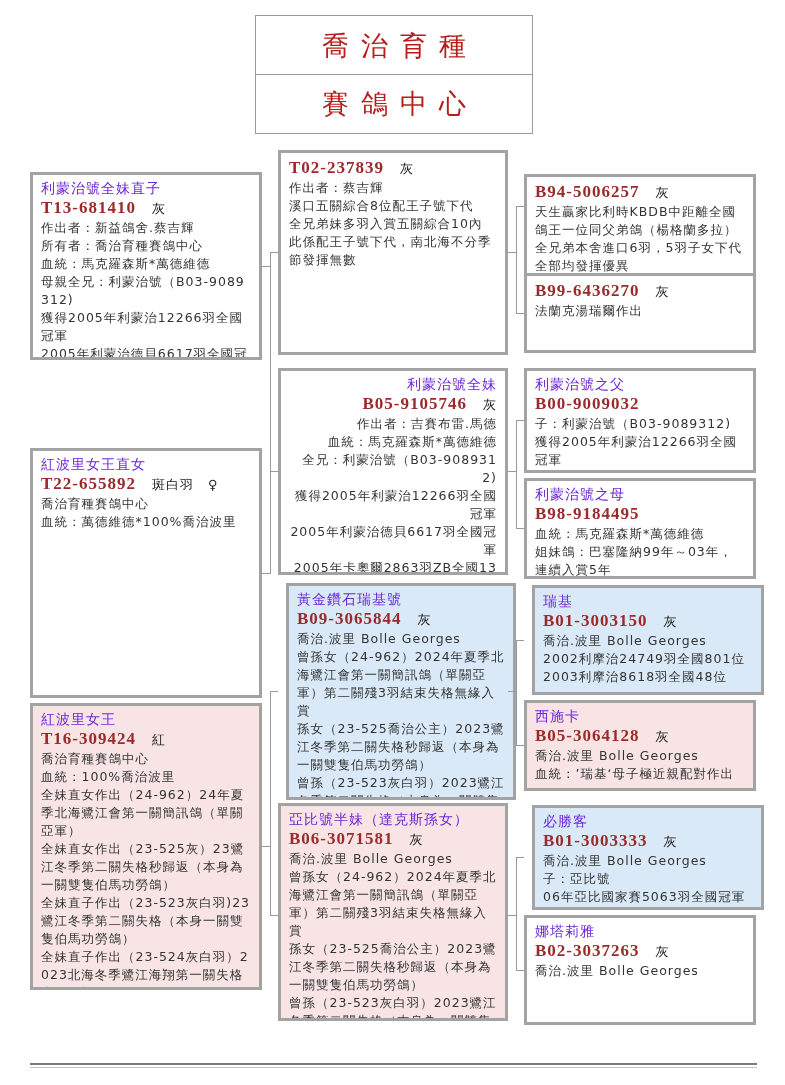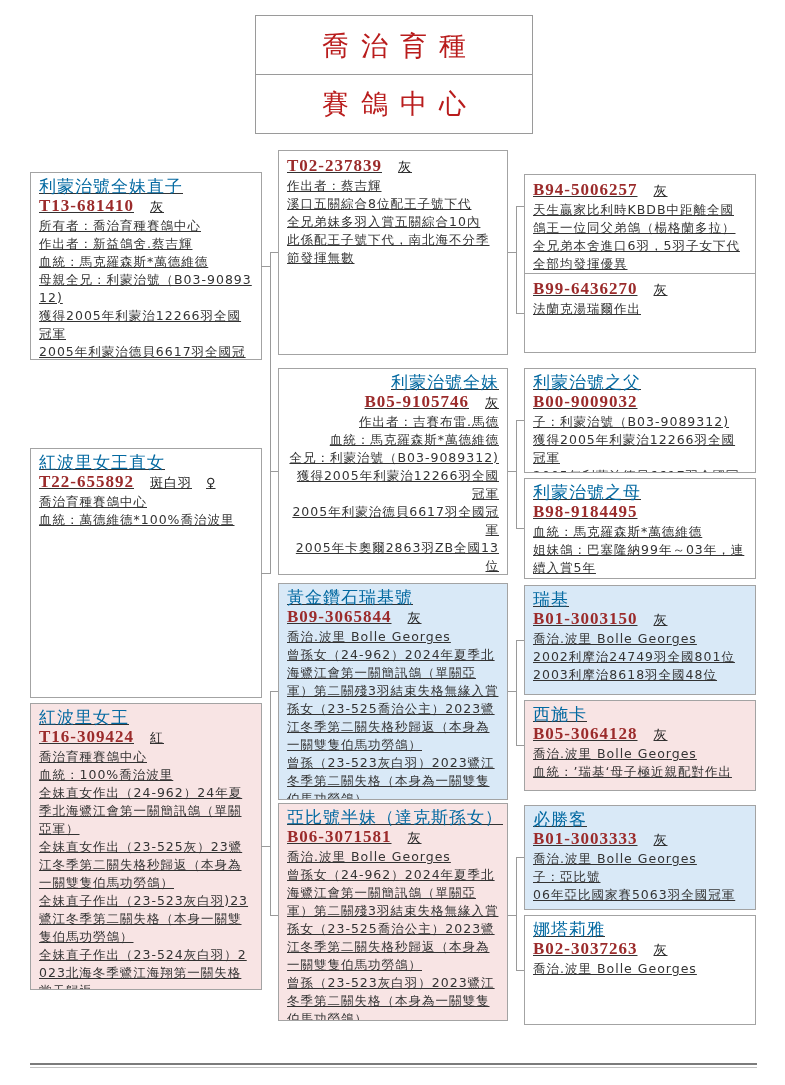--- a/index.html
+++ b/index.html
@@ -6,25 +6,25 @@
   #page{position:relative;width:785px;height:1085px;background:#fff;
         font-family:"DejaVu Sans",sans-serif;color:#333;overflow:hidden;}
   .hdr-box{position:absolute;border:1px solid #9a9a9a;background:#fff;
            display:flex;align-items:center;justify-content:center;}
   .hdr-text{font-family:"DejaVu Serif","Liberation Serif",serif;font-size:27px;
             letter-spacing:12px;text-indent:12px;font-weight:500;}
   #hdr1{left:255px;top:15px;width:276px;height:59px;}
   #hdr2{left:255px;top:74px;width:276px;height:58px;}
   #hdr1 .hdr-text{color:#b91c1c;}
   #hdr2 .hdr-text{color:#b91c1c;}
-  .box{position:absolute;border:1px solid #a3a3a3;background:#fff;
-       padding:4px 8px 0 8px;box-sizing:border-box;overflow:hidden;text-decoration:underline;}
-  .box.bg-blue{background:#d9e9f7;}
+  .box{position:absolute;border:3px solid #a3a3a3;background:#fff;
+       padding:4px 8px 0 8px;box-sizing:border-box;overflow:hidden;}
+  .box.bg-blue{background:#d9e9f7;margin-left:8px;}
   .box.bg-pink{background:#f8e4e4;}
-  .box-title{color:#0369a1;font-size:17px;line-height:18px;letter-spacing:1px;white-space:nowrap;}
+  .box-title{color:#6d28d9;font-size:14px;line-height:18px;letter-spacing:1px;white-space:nowrap;}
   .ring-row{height:22px;line-height:22px;white-space:nowrap;}
   .ring{font-family:"Liberation Serif",serif;font-weight:bold;font-size:17px;
         color:#9b2b2b;letter-spacing:1px;}
   .tag{font-size:13px;color:#222;margin-left:16px;letter-spacing:1px;}
   .sex{font-size:13px;color:#222;margin-left:14px;}
   .line{font-size:12.5px;line-height:18px;letter-spacing:1px;word-break:break-all;}
   .connector{position:absolute;background:#9a9a9a;}
   #contact{position:absolute;left:33px;top:980px;}
   #contact-name{font-size:15px;color:#333;letter-spacing:1px;}
   #contact-phone{font-size:14px;color:#444;margin-top:11px;}
@@ -41,22 +41,22 @@
     <span class="hdr-text">喬治育種</span>
   </div>
   <div class="hdr-box" id="hdr2">
     <span class="hdr-text">賽鴿中心</span>
   </div>
 
   <div id="boxes-root">
       <div class="box bg-white" style="left: 30px; top: 172px; width: 232px; height: 188px;">
         <div class="box-title">利蒙治號全妹直子</div>
         <div class="ring-row"><span class="ring">T13-681410</span><span class="tag">灰</span></div>
+        <div class="line">作出者：新益鴿舍.蔡吉輝</div>
         <div class="line">所有者：喬治育種賽鴿中心</div>
-        <div class="line">作出者：新益鴿舍.蔡吉輝</div>
         <div class="line">血統：馬克羅森斯*萬德維德</div>
         <div class="line">母親全兄：利蒙治號（B03-9089312)</div>
         <div class="line">獲得2005年利蒙治12266羽全國冠軍</div>
         <div class="line">2005年利蒙治德貝6617羽全國冠軍</div>
       </div>
       <div class="box bg-white" style="left: 278px; top: 150px; width: 230px; height: 205px;">
         <div class="ring-row"><span class="ring">T02-237839</span><span class="tag">灰</span></div>
         <div class="line">作出者：蔡吉輝</div>
         <div class="line">溪口五關綜合8位配王子號下代</div>
         <div class="line">全兄弟妹多羽入賞五關綜合10內</div>

